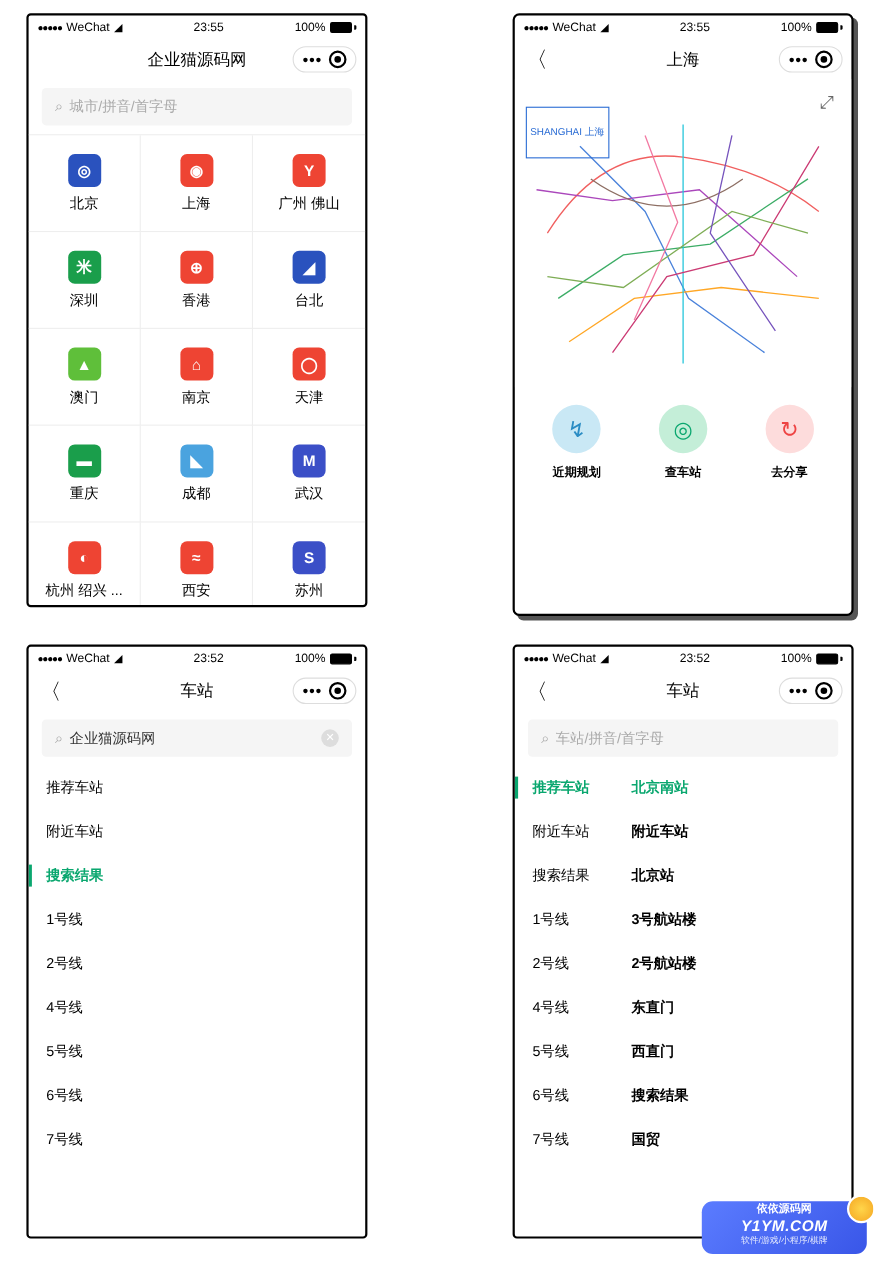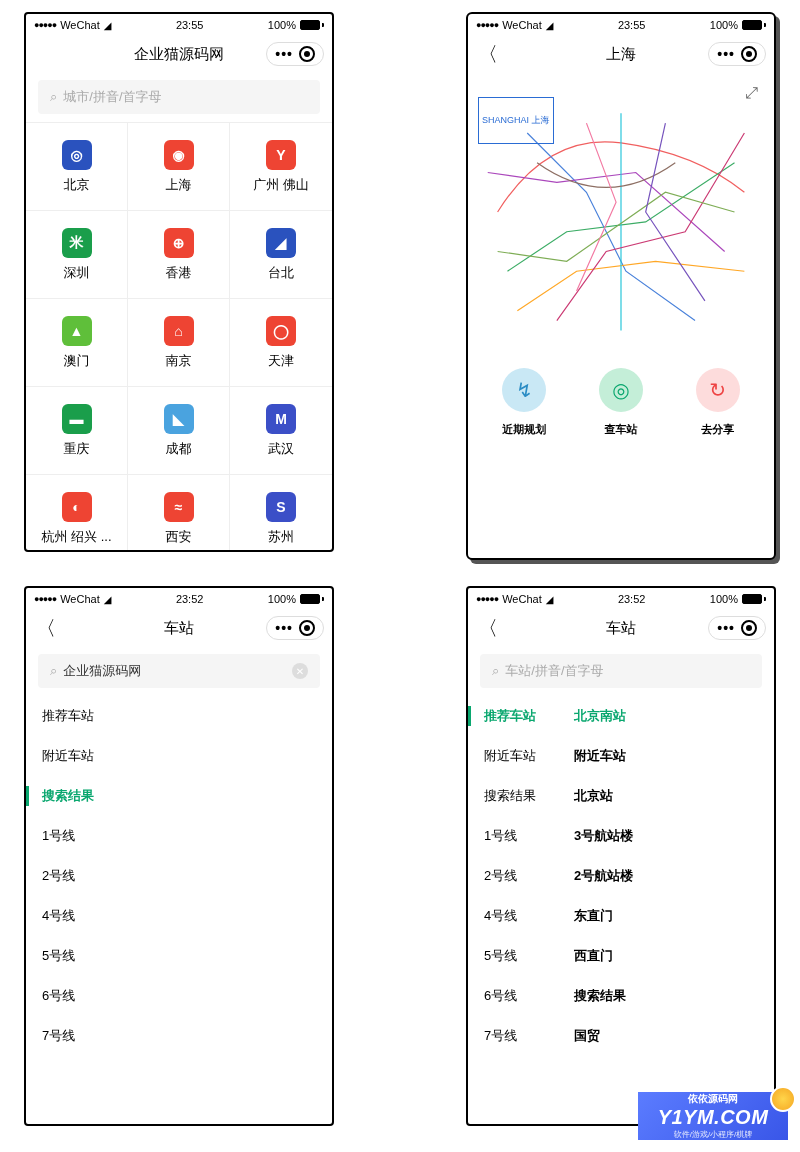--- a/index.html
+++ b/index.html
@@ -146,27 +146,27 @@
   width: 3px; background: #0aa76f;
 }
 .list-left { width: 90px; }
 .list-right { font-weight: bold; }
 
 .watermark {
   position: absolute;
   bottom: 12px; right: 12px;
   width: 150px; height: 48px;
   background: linear-gradient(135deg, #5b7cff, #3956e8);
-  border-radius: 0;
+  border-radius: 10px;
   display: flex; flex-direction: column;
   align-items: center; justify-content: flex-start;
   color: #fff; 
 }
 .watermark-title { font-size: 10px; font-weight: bold; }
-.watermark-url { font-size: 20px; font-weight: 900; font-style: italic; letter-spacing: 0.5px; }
+.watermark-url { font-size: 14px; font-weight: 900; font-style: italic; letter-spacing: 0.5px; }
 .watermark-sub { font-size: 8px; opacity: 0.85; }
 .watermark-badge {
   position: absolute; right: -8px; top: -6px;
   width: 26px; height: 26px; border-radius: 50%;
   background: radial-gradient(circle, #ffd54a, #f5a623);
   border: 2px solid #fff;
 }
 </style>
 </head>
 <body>

